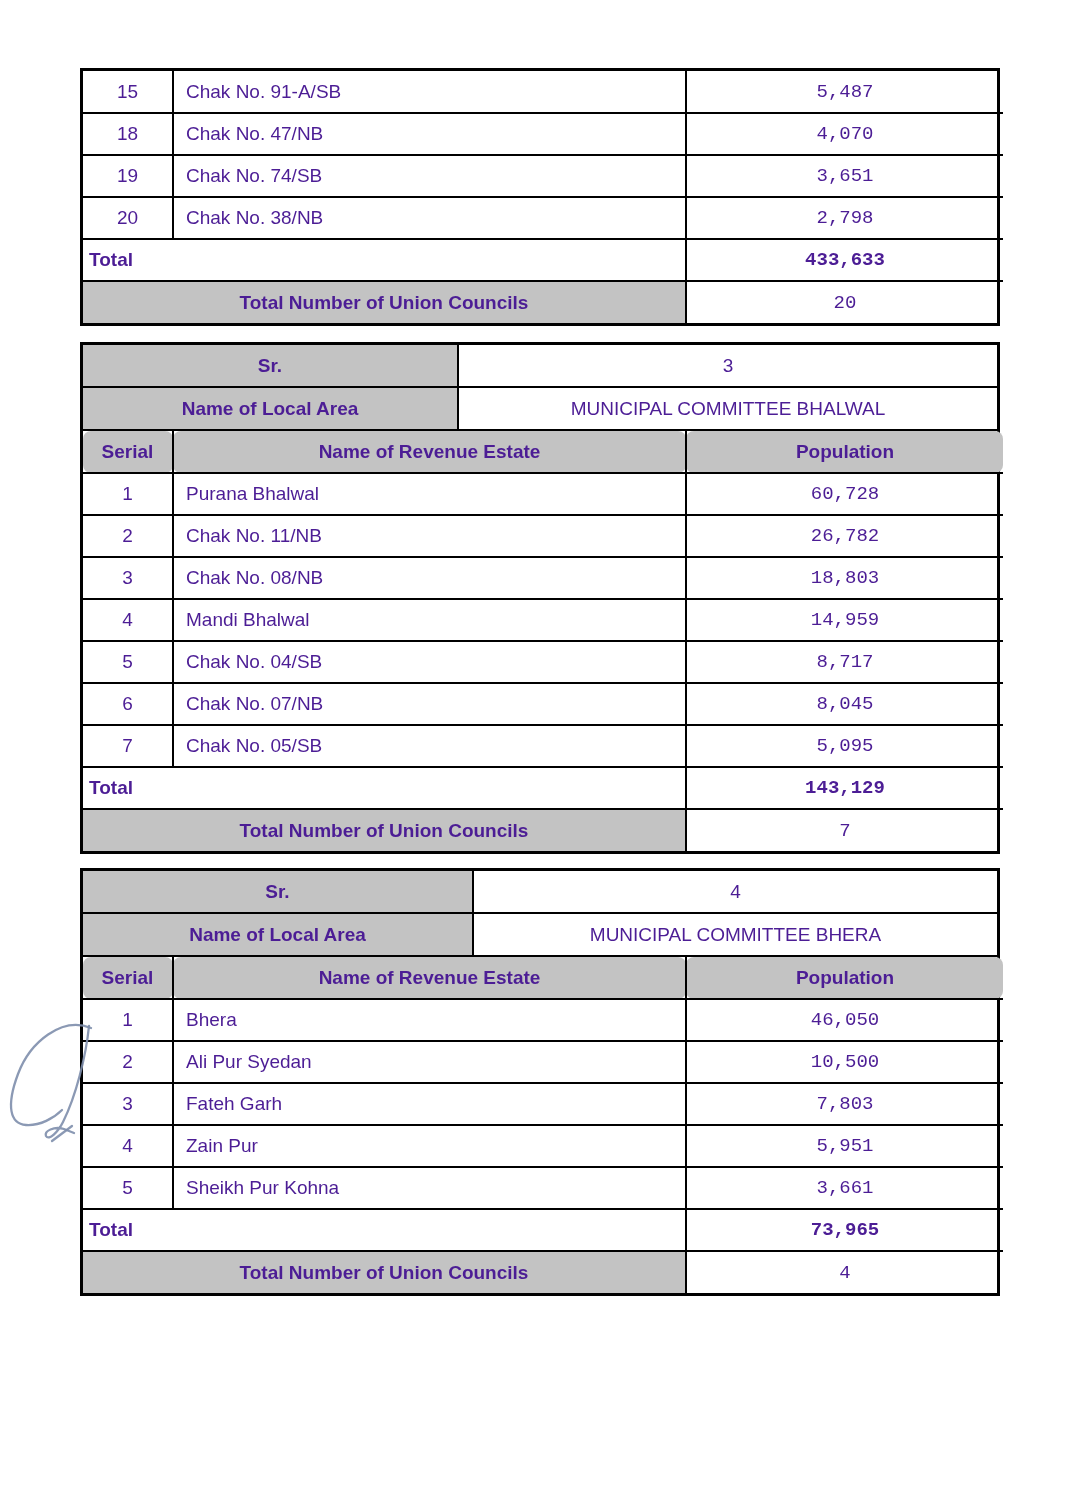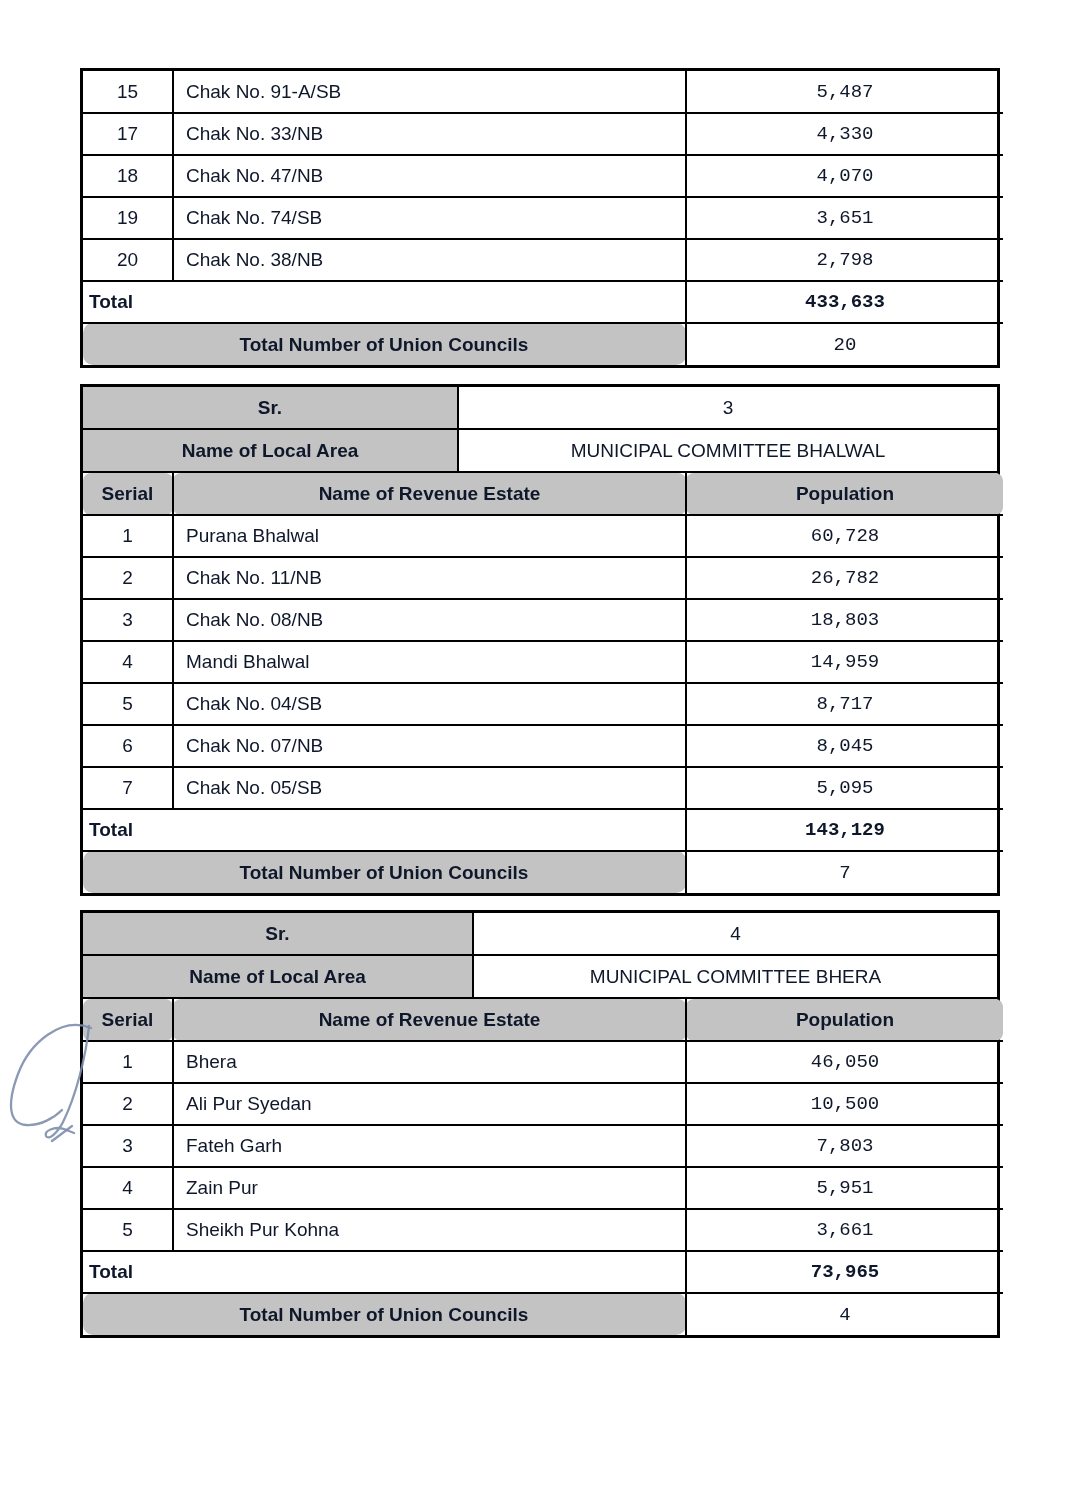--- a/index.html
+++ b/index.html
@@ -13,21 +13,21 @@
     background:#888;
     font-family:"Liberation Sans","DejaVu Sans",sans-serif;
     -webkit-font-smoothing:antialiased;
   }
   .page{
     position:relative;
     width:1080px;height:1498px;
     background:var(--page-bg,#fff);
     margin:0 auto;
     overflow:hidden;
-    color:#0f172a;
+    color:#4c1d95;
   }
   .content{
     position:absolute;
     left:80px;top:68px;
     width:920px;
   }
   .tbl-block{
     border:3px solid var(--border-color,#000);
     background:#fff;
   }
@@ -66,21 +66,21 @@
     text-align:center;
     border-radius:8px;
   }
   .cell-serial{text-align:center;}
   .cell-name{text-align:left;padding-left:12px;}
   .cell-pop{text-align:center;font-family:Liberation Mono, monospace;}
   .row-total .cell-label{font-weight:bold;text-align:left;}
   .row-total .cell-pop{font-weight:bold;}
   .row-uc .cell-label{
     background:var(--header-fill,#c3c3c3);
-    font-weight:bold;text-align:center;border-radius:10px;
+    font-weight:bold;text-align:center;
   }
   .row-uc .cell-pop{font-weight:normal;}
   .pen-annotation{
     position:absolute;
     left:0;top:1008px;
     width:130px;height:150px;
     pointer-events:none;
     z-index:5;
   }
   .pen-annotation path{
@@ -103,25 +103,20 @@
         <colgroup>
             <col class="c-serial">
             <col class="c-name">
             <col class="c-pop">
           </colgroup>
         <tbody>
           <tr class="data-row">
             <td class="cell-serial">15</td>
             <td class="cell-name">Chak No. 91-A/SB</td>
             <td class="cell-pop">5,487</td>
-          </tr>
-          <tr class="data-row">
-            <td class="cell-serial">17</td>
-            <td class="cell-name">Chak No. 33/NB</td>
-            <td class="cell-pop">4,330</td>
           </tr>
           <tr class="data-row">
             <td class="cell-serial">18</td>
             <td class="cell-name">Chak No. 47/NB</td>
             <td class="cell-pop">4,070</td>
           </tr>
           <tr class="data-row">
             <td class="cell-serial">19</td>
             <td class="cell-name">Chak No. 74/SB</td>
             <td class="cell-pop">3,651</td>

